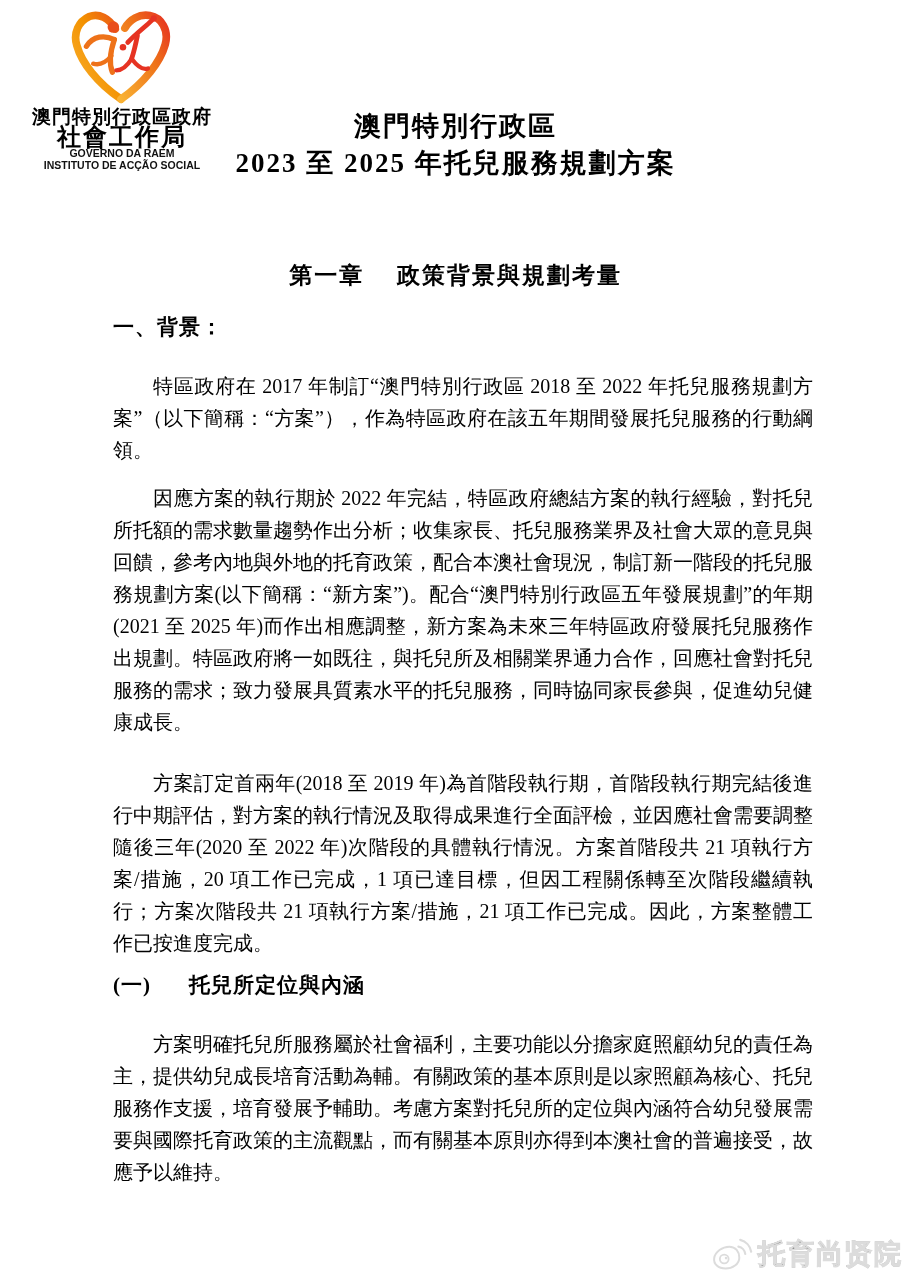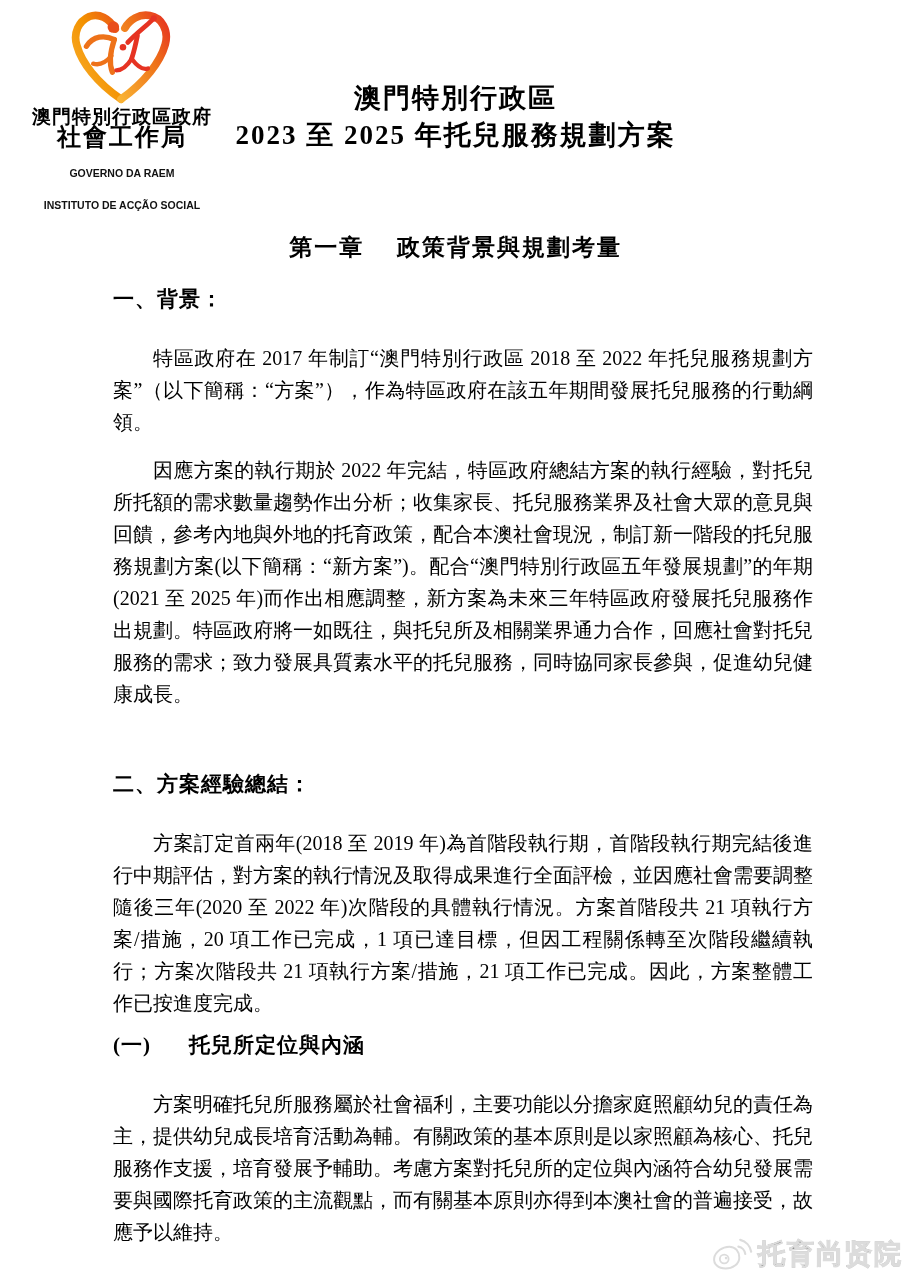--- a/index.html
+++ b/index.html
@@ -14,23 +14,23 @@
     color:#000;
   }
   
   .org-block {
     position:absolute; top:4px; left:20px; width:204px;
     text-align:center;
   }
   .org-block svg { display:block; margin:0 auto 2px auto; }
   .org-cn1 { font-family:"Liberation Sans","DejaVu Sans",sans-serif; font-weight:bold; font-size:19px; letter-spacing:1px; line-height:21px; }
   .org-cn2 { font-family:"Liberation Sans","DejaVu Sans",sans-serif; font-weight:bold; font-size:24px; letter-spacing:2px; line-height:20px; }
-  .org-pt  { font-family:"Liberation Sans","DejaVu Sans",sans-serif; font-weight:bold; font-size:10.5px; line-height:12px; color:#111;margin-top:20px; }
+  .org-pt  { font-family:"Liberation Sans","DejaVu Sans",sans-serif; font-weight:bold; font-size:10.5px; line-height:12px; color:#111; }
   
-  .title-block { padding-top:80px; text-align:center; }
+  .title-block { padding-top:108px; text-align:center; }
   .title-line { font-size:27px; font-weight:bold; line-height:37px; letter-spacing:2px; }
   .chapter { margin-top:78px; text-align:center; font-size:23px; font-weight:bold; letter-spacing:2px; }
   
   .content { width:700px; margin-left:113px; }
   .sec-h { font-size:21px; font-weight:bold; letter-spacing:1px; }
   .sec-h .num { display:inline-block; margin-right:38px; }
   .h-sec1 { margin-top:22px; }
   .h-sec2 { margin-top:60px; }
   .h-sec3 { margin-top:12px; }
   .para {
@@ -101,21 +101,20 @@
   </div>
 
   <div class="chapter">第一章　 政策背景與規劃考量</div>
 
   <div class="content">
 
     <div class="sec-h h-sec1">一、背景：</div>
     <p class="para first">特區政府在 2017 年制訂“澳門特別行政區 2018 至 2022 年托兒服務規劃方案”（以下簡稱：“方案”），作為特區政府在該五年期間發展托兒服務的行動綱領。</p>
     <p class="para">因應方案的執行期於 2022 年完結，特區政府總結方案的執行經驗，對托兒所托額的需求數量趨勢作出分析；收集家長、托兒服務業界及社會大眾的意見與回饋，參考內地與外地的托育政策，配合本澳社會現況，制訂新一階段的托兒服務規劃方案(以下簡稱：“新方案”)。配合“澳門特別行政區五年發展規劃”的年期(2021 至 2025 年)而作出相應調整，新方案為未來三年特區政府發展托兒服務作出規劃。特區政府將一如既往，與托兒所及相關業界通力合作，回應社會對托兒服務的需求；致力發展具質素水平的托兒服務，同時協同家長參與，促進幼兒健康成長。</p>
 
-    <div class="sec-h h-sec2">二、方案經驗總結：</div>
     <p class="para first">方案訂定首兩年(2018 至 2019 年)為首階段執行期，首階段執行期完結後進行中期評估，對方案的執行情況及取得成果進行全面評檢，並因應社會需要調整隨後三年(2020 至 2022 年)次階段的具體執行情況。方案首階段共 21 項執行方案/措施，20 項工作已完成，1 項已達目標，但因工程關係轉至次階段繼續執行；方案次階段共 21 項執行方案/措施，21 項工作已完成。因此，方案整體工作已按進度完成。</p>
 
     <div class="sec-h h-sec3">
       <span class="num">(一)</span><span>托兒所定位與內涵</span>
     </div>
     <p class="para first">方案明確托兒所服務屬於社會福利，主要功能以分擔家庭照顧幼兒的責任為主，提供幼兒成長培育活動為輔。有關政策的基本原則是以家照顧為核心、托兒服務作支援，培育發展予輔助。考慮方案對托兒所的定位與內涵符合幼兒發展需要與國際托育政策的主流觀點，而有關基本原則亦得到本澳社會的普遍接受，故應予以維持。</p>
 
   </div>
 
   <div class="watermark">

